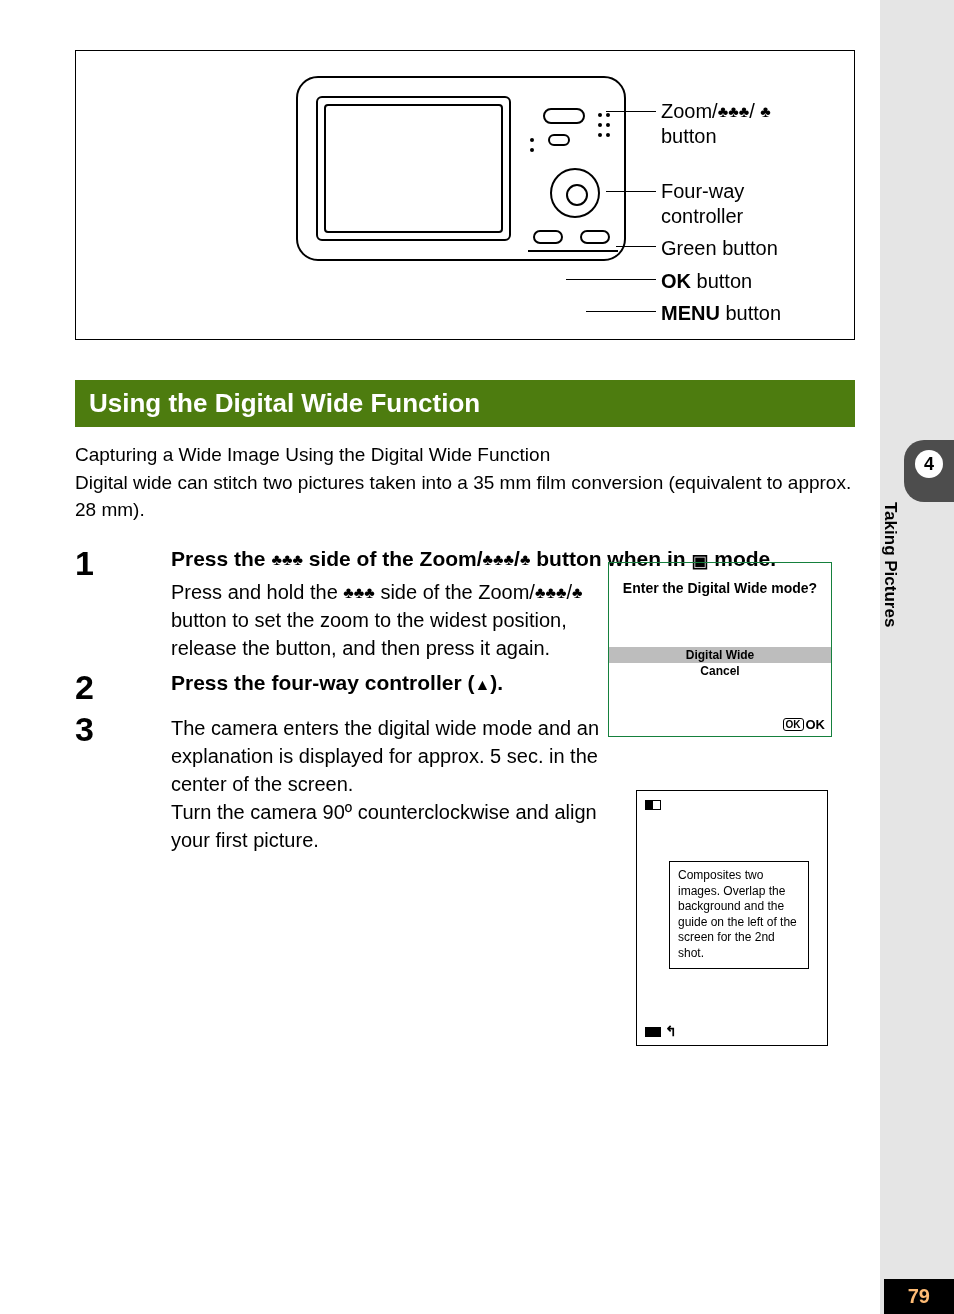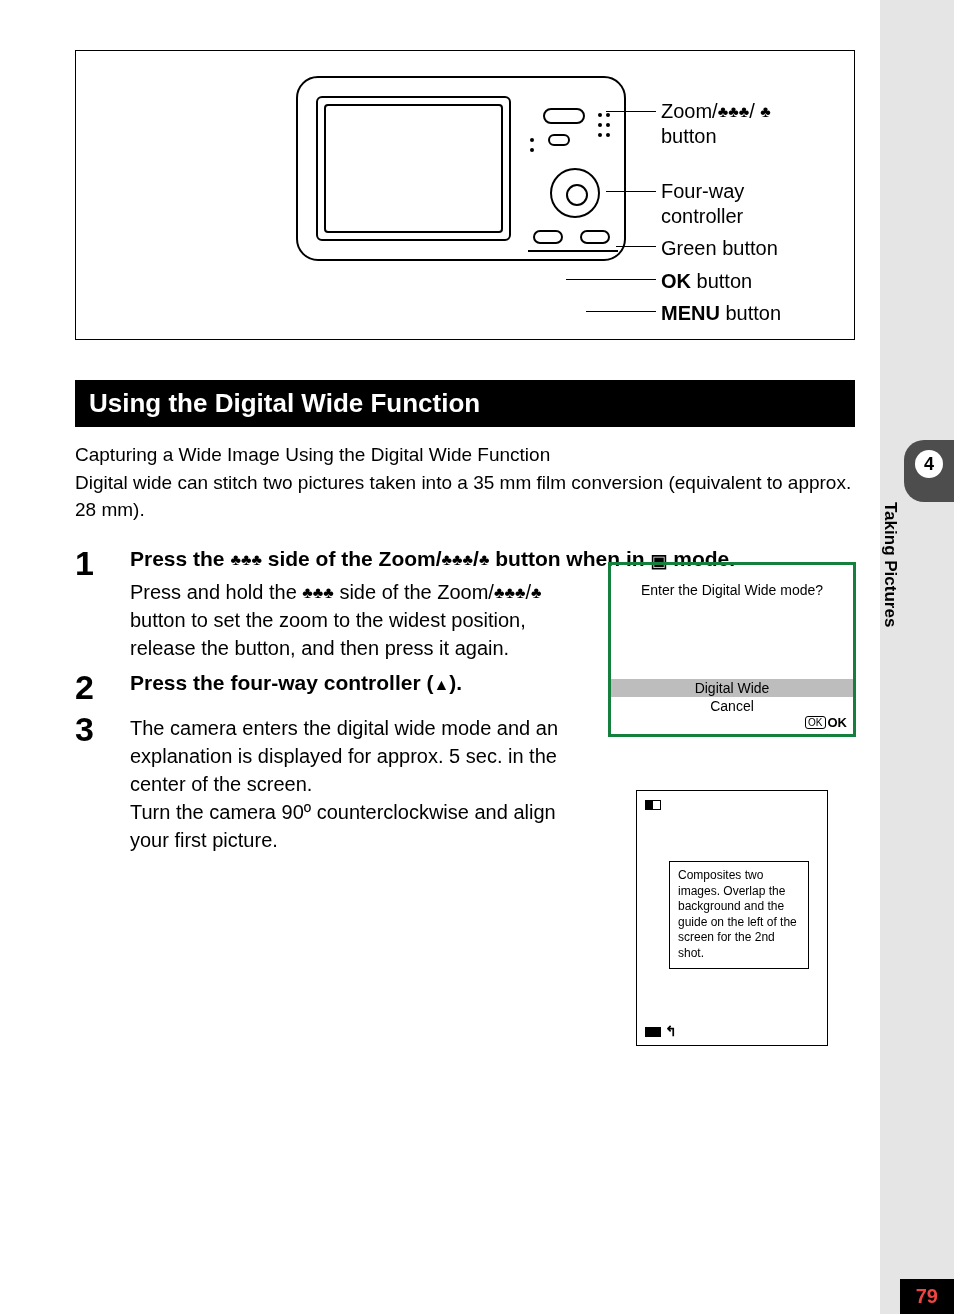--- a/index.html
+++ b/index.html
@@ -55,21 +55,21 @@
     position: absolute;
     font-size: 20px;
     line-height: 1.25;
   }
   .leader {
     position: absolute;
     background: #000;
     height: 1px;
   }
   .section-header {
-    background: #000000;
+    background: #4d7c0f;
     color: #fff;
     font-size: 26px;
     font-weight: bold;
     padding: 8px 14px;
     margin-top: 40px;
     width: 780px;
   }
   .intro-text {
     font-size: 19px;
     line-height: 1.45;
@@ -84,21 +84,21 @@
     display: flex;
     margin-bottom: 6px;
   }
   .step-num {
     font-size: 34px;
     font-weight: bold;
     width: 55px;
     line-height: 1;
     padding-top: 2px;
   }
-  .step-body { flex: 1; }
+  .step-body { flex: 1; margin-left: 41px; }
   .step-title {
     font-size: 21px;
     font-weight: bold;
     line-height: 1.4;
   }
   .step-desc {
     font-size: 20px;
     line-height: 1.4;
     margin-top: 4px;
     max-width: 460px;
@@ -108,29 +108,29 @@
   .icon-camera{ display:inline-block; font-size:18px; vertical-align:-1px; }
   .icon-up    { display:inline-block; font-size:16px; vertical-align:0; }
   .ok-label   { font-weight:bold; }
   .menu-label { font-weight:bold; }
 
   
   .inset1 {
     position: absolute;
     left: 608px;
     top: 562px;
-    width: 248px;
+    width: 224px;
     height: 175px;
-    border: 3px solid #15803d;
+    border: 1px solid #15803d;
     font-size: 14px;
-    font-weight: normal;
+    font-weight: bold;
     text-align: center;
   }
   .inset1 .prompt { margin-top: 16px; line-height:1.3; }
-  .inset1 .options { margin-top: 80px; font-size:14px; }
+  .inset1 .options { margin-top: 50px; font-size:12px; }
   .inset1 .opt-sel { background:#bdbdbd; padding:1px 0; }
   .inset1 .opt { padding:1px 0; }
   .inset1 .ok-corner { position:absolute; right:6px; bottom:4px; font-size:13px; }
   .ok-box { display:inline-block; border:1px solid #000; border-radius:3px; padding:0 2px; font-size:10px; vertical-align:1px; margin-right:2px;}
 
   .inset2 {
     position: absolute;
     left: 618px;
     top: 790px;
     width: 192px;
@@ -179,24 +179,24 @@
     font-size: 17px;
     font-weight: bold;
     color: #000;
   }
 
   .page-num {
     position: absolute;
     right: 0;
     bottom: 0;
     background: #000;
-    color: #ef4444;
+    color: #fdba74;
     font-weight: bold;
     font-size: 20px;
-    padding: 6px 16px;
+    padding: 6px 24px;
   }
 
   
   .ctrl-pad {
     position:absolute; left:252px; top:90px; width:50px; height:50px;
     border:2px solid #000; border-radius:50%;
   }
   .ctrl-pad::before{
     content:""; position:absolute; left:14px; top:14px; width:18px; height:18px;
     border:2px solid #000; border-radius:50%;

